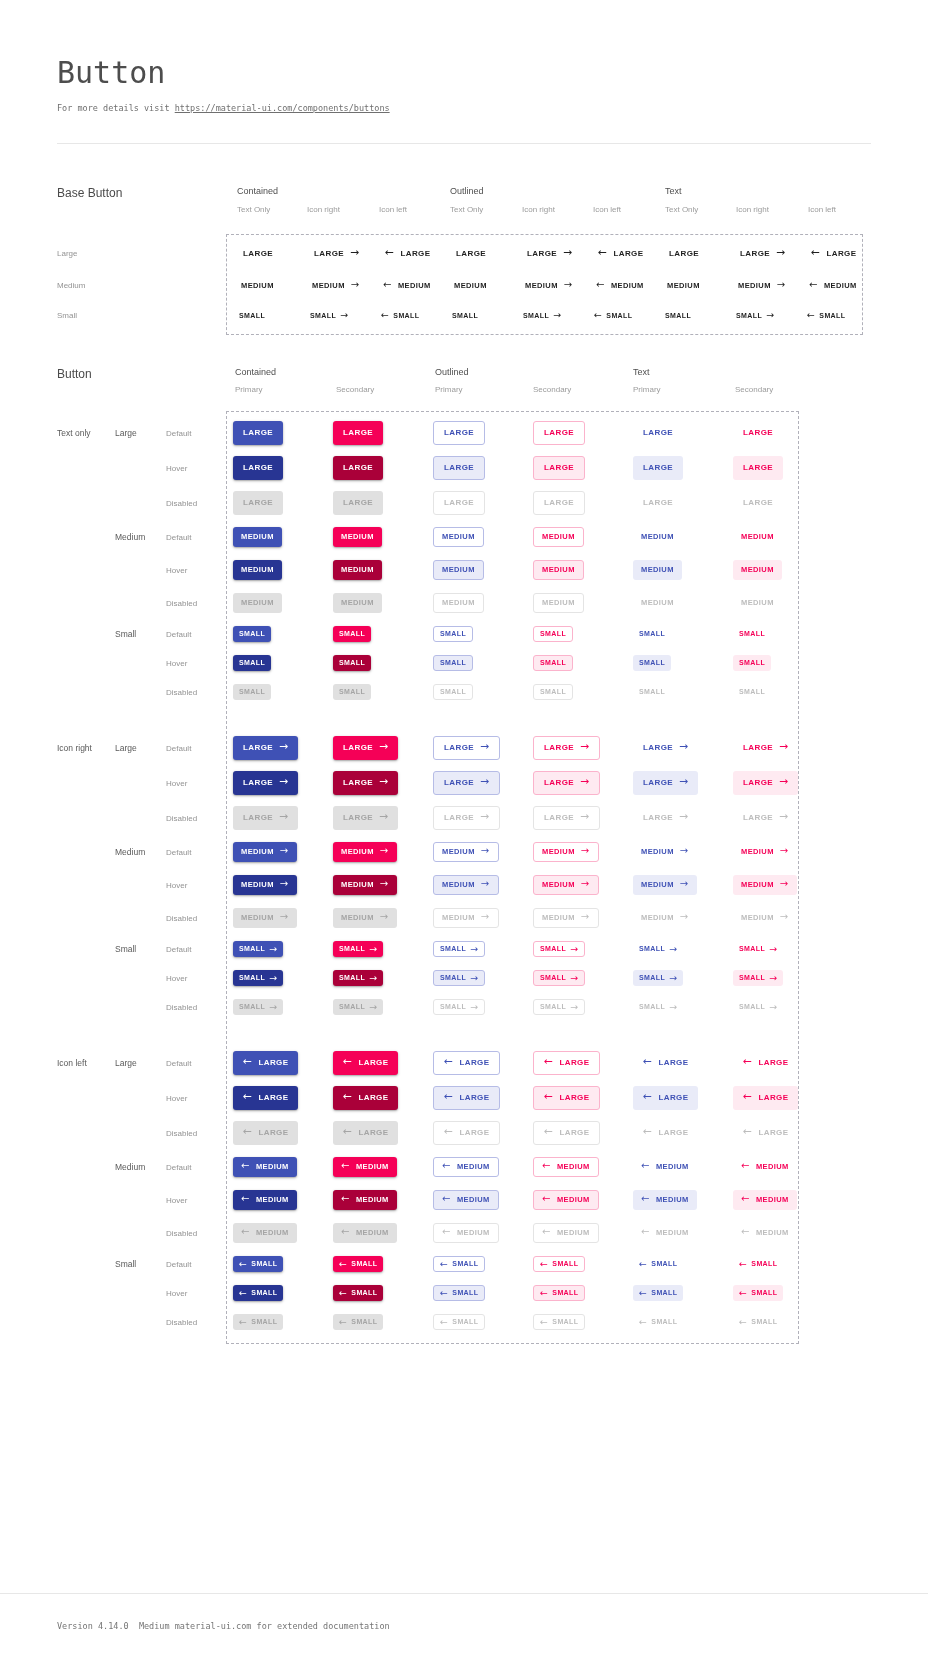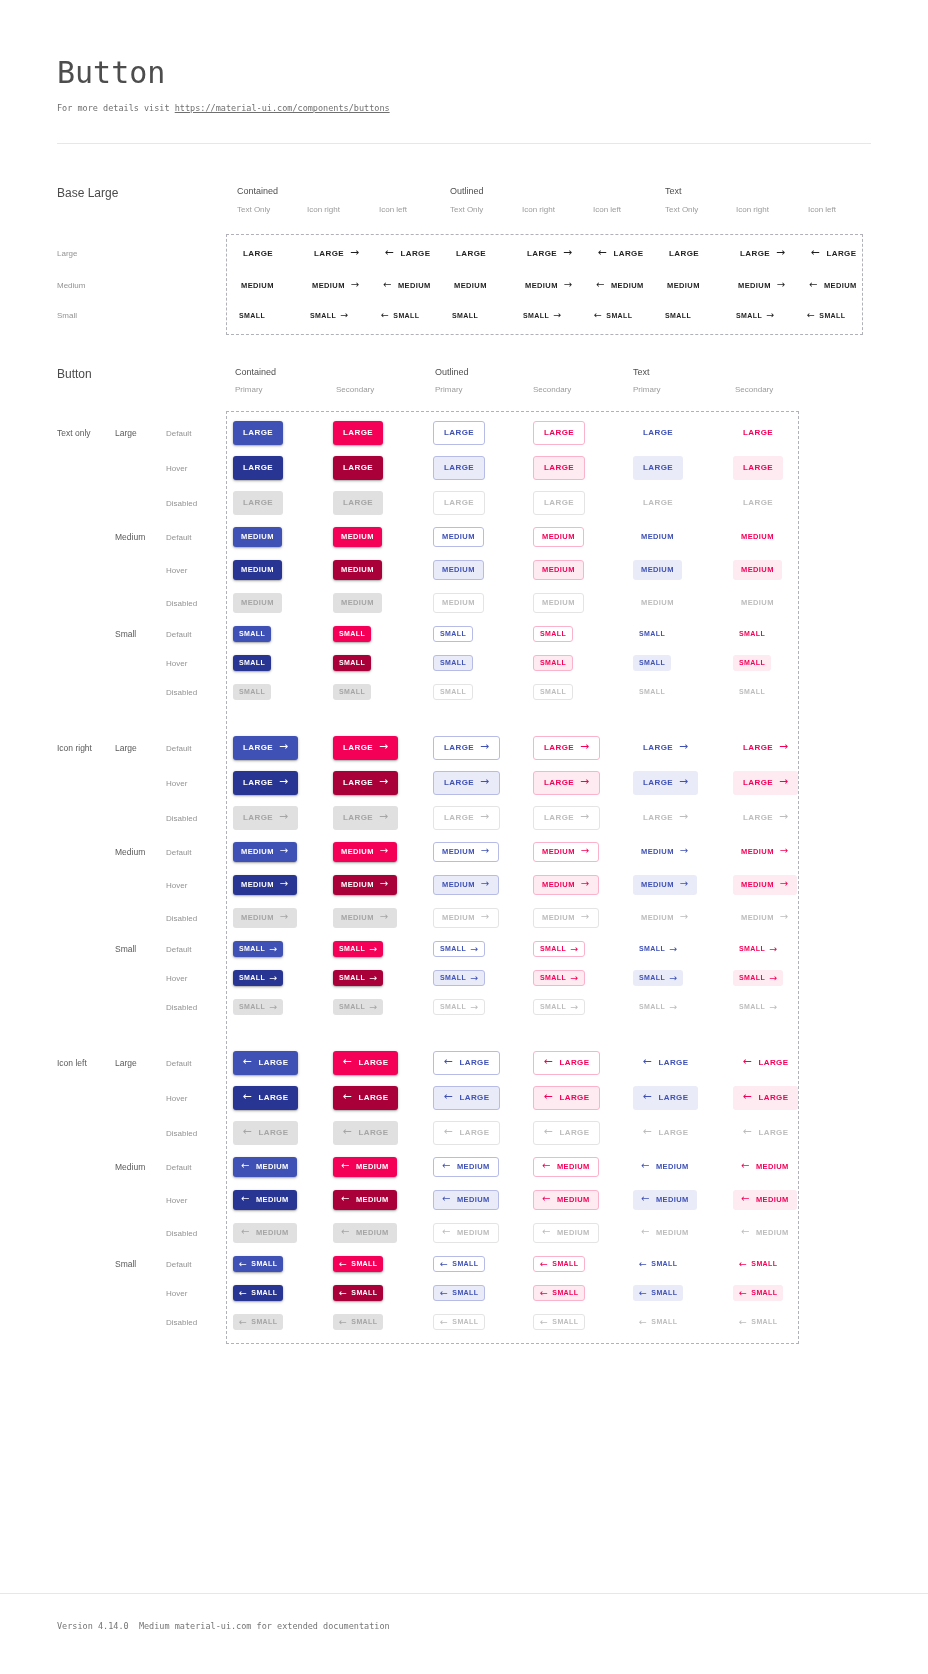--- a/index.html
+++ b/index.html
@@ -64,21 +64,21 @@
           font-size:8.5px;color:#757575;white-space:pre;}
 </style>
 </head>
 <body>
 
 <div id="page">
   <div id="title">Button</div>
   <div id="subtitle"><span>For more details visit </span><a href="#">https://material-ui.com/components/buttons</a></div>
   <div class="divider" style="left:57px;top:143px;width:814px;"></div>
 
-  <div class="sec-heading" style="left:57px;top:186px;">Base Large</div>
+  <div class="sec-heading" style="left:57px;top:186px;">Base Button</div>
   <div class="sec-heading" style="left:57px;top:367px;">Button</div>
 
   <div class="divider" style="left:0;top:1593px;width:928px;"></div>
   <div id="footer">Version 4.14.0  Medium material-ui.com for extended documentation</div>
 <div class="colgroup-label" style="left: 237px; top: 186px;">Contained</div>
     <div class="colgroup-label" style="left: 450px; top: 186px;">Outlined</div>
     <div class="colgroup-label" style="left: 665px; top: 186px;">Text</div>
     <div class="colsub-label" style="left: 237px; top: 205px;">Text Only</div>
     <div class="colsub-label" style="left: 307px; top: 205px;">Icon right</div>
     <div class="colsub-label" style="left: 379px; top: 205px;">Icon left</div>

